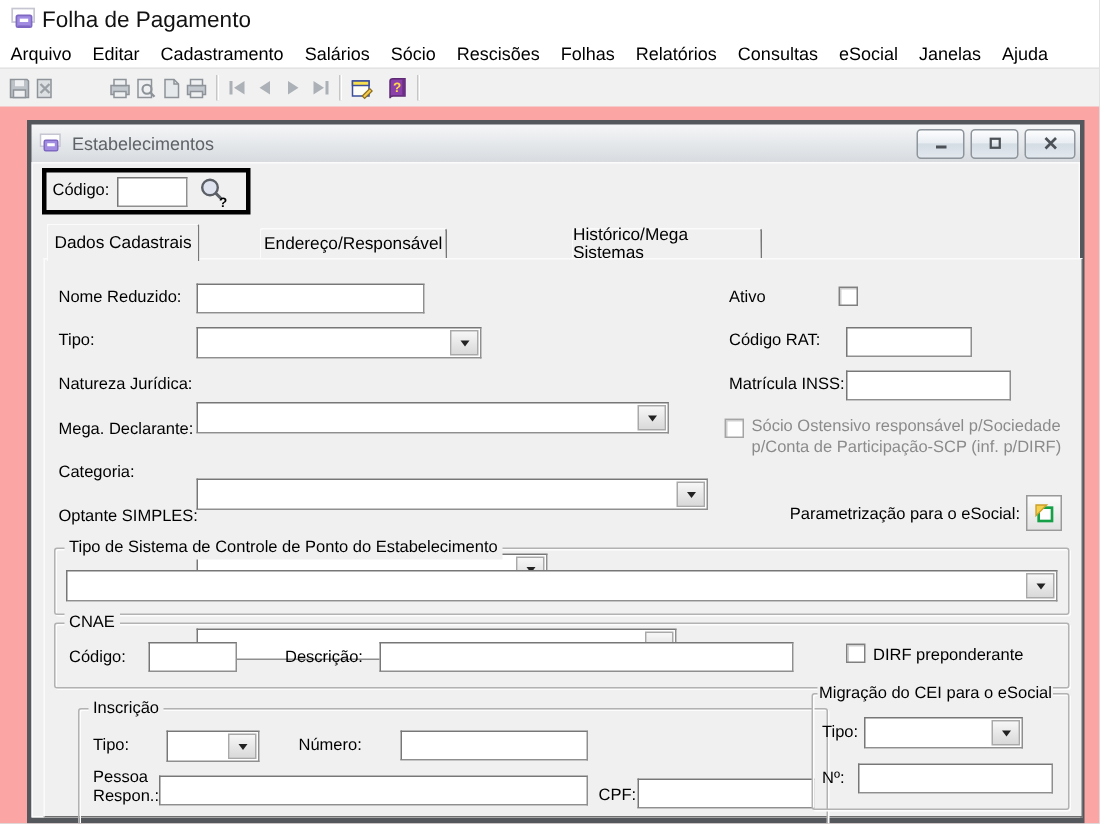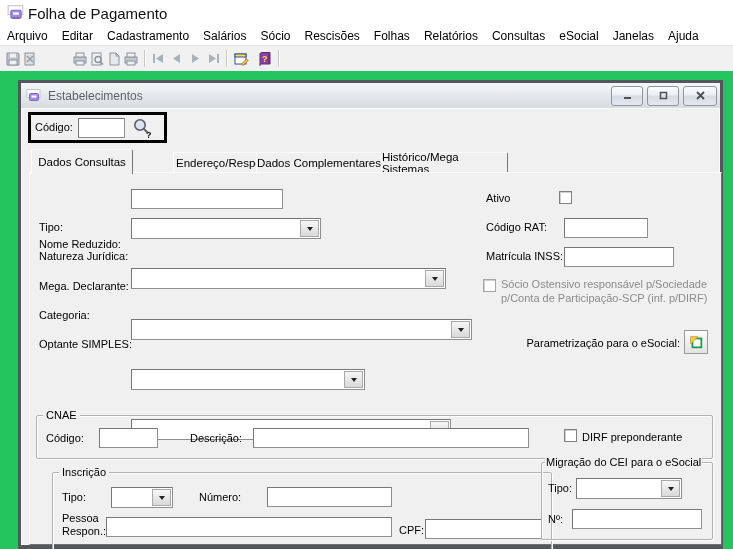--- a/index.html
+++ b/index.html
@@ -16,21 +16,21 @@
            display:flex;align-items:center;font-size:12px;}
   .menu-item{padding:1px 7px;cursor:default;}
   .toolbar{position:absolute;left:0;top:45px;width:733px;height:26px;background:#f1f1f1;
            border-top:1px solid #e3e3e3;border-bottom:1px solid #c9c9c9;}
   .tbtn{position:absolute;top:4px;width:18px;height:18px;display:flex;align-items:center;justify-content:center;}
   .tsep{position:absolute;top:4px;width:1px;height:17px;background:#c6c6c6;border-right:1px solid #ffffff;}
   .anno{border:3px solid #000000;}
   .anno-x{position:absolute;left:38px;top:46px;width:27px;height:25px;display:flex;align-items:center;justify-content:center;background:#f1f1f1;}
 
   
-  .mdi{position:absolute;left:0;top:71px;width:733px;height:478px;background:#22c55e;}
+  .mdi{position:absolute;left:0;top:71px;width:733px;height:478px;background:#fca5a5;}
 
   
   .dialog{position:absolute;left:18px;top:9px;width:705px;height:469px;background:#54575c;
           padding:3px 3px 4px 3px;box-sizing:border-box;}
   .dlg-titlebar{height:25px;background:linear-gradient(180deg,#f5f6f7 0%,#e4e7ea 55%,#d7dbdf 100%);
                 display:flex;align-items:center;}
   .dlg-title{font-size:12px;color:#5f6368;margin-left:6px;}
   .winbtns{margin-left:auto;margin-right:3px;display:flex;gap:4px;}
   .winbtn{width:30px;height:18px;border:1px solid #8e959c;border-radius:3px;
           background:linear-gradient(180deg,#fdfdfe 0%,#e9eef3 45%,#d4dce4 50%,#e2e8ee 100%);
@@ -233,28 +233,27 @@
           <input class="tin" style="width: 47px; margin-left: 5px;" value="">
           <span style="margin-left:6px;">
             <svg width="22" height="22" viewBox="0 0 22 22">
               <circle cx="9" cy="8" r="5.2" fill="#dfe3f0" stroke="#5b5f66" stroke-width="1.6"></circle>
               <line x1="12.6" y1="11.6" x2="16.5" y2="15.5" stroke="#5b5f66" stroke-width="2"></line>
               <text x="15" y="21" font-size="9" font-weight="bold" fill="#000" font-family="Liberation Sans, sans-serif">?</text>
             </svg>
           </span>
         </div>
 
-        <div class="tab active" style="left:9px;width:100px;">Dados Consultas</div>
+        <div class="tab active" style="left:9px;width:100px;">Dados Cadastrais</div>
         <div class="tab inactive" style="left:110px;width:123px;margin-left:41px;">Endereço/Responsável</div>
-        <div class="tab inactive" style="left:234px;width:124px;">Dados Complementares</div>
         <div class="tab inactive" style="left:359px;width:125px;">Histórico/Mega Sistemas</div>
 
         <div class="tabpage">
 
-          <span class="abs lbl nowrap" style="left:9px;top:19px;margin-top:46px;">Nome Reduzido:</span>
+          <span class="abs lbl nowrap" style="left:9px;top:19px;">Nome Reduzido:</span>
           <input class="abs tin" style="left: 101px; top: 16px; width: 152px;">
 
           <span class="abs lbl nowrap" style="left:9px;top:48px;">Tipo:</span>
           <div class="abs combo" style="left:101px;top:45px;width:190px;">
             <div class="combo-btn">
                 <div class="arr"></div>
               </div>
           </div>
 
           <span class="abs lbl nowrap" style="left:9px;top:77px;">Natureza Jurídica:</span>
@@ -299,20 +298,28 @@
           <span class="abs lbl nowrap" style="left:450px;top:164px;width:200px;text-align:right;">Parametrização para o eSocial:</span>
 
           <span class="abs lbl-dis nowrap" style="left:471px;top:118px;">p/Conta de Participação-SCP (inf. p/DIRF)</span>
           <div class="abs" style="left:654px;top:157px;width:22px;height:22px;border:1px solid #9a9a9a;background:linear-gradient(180deg,#fcfcfc,#e2e2e2);display:flex;align-items:center;justify-content:center;">
             <svg width="16" height="16" viewBox="0 0 18 18">
               <rect x="5" y="5" width="10" height="10" fill="#ffffff" stroke="#15a048" stroke-width="2"></rect>
               <path d="M3 11V3h8z" fill="#f6cf4e" stroke="#caa02a" stroke-width="1"></path>
             </svg>
           </div>
 
+          <div class="group" style="left:6px;top:192px;width:675px;height:43px;">
+            <span class="gtitle">Tipo de Sistema de Controle de Ponto do Estabelecimento</span>
+            <div class="combo" style="position:absolute;left:7px;top:14px;width:661px;">
+              <div class="combo-btn">
+                  <div class="arr"></div>
+                </div>
+            </div>
+          </div>
 
           <div class="group" style="left:6px;top:242px;width:675px;height:42px;">
             <span class="gtitle">CNAE</span>
             <span class="abs lbl nowrap" style="left:9px;top:16px;">Código:</span>
             <input class="abs tin" style="left: 62px; top: 12px; width: 59px;">
             <span class="abs lbl nowrap" style="left:153px;top:16px;">Descrição:</span>
             <input class="abs tin" style="left: 216px; top: 12px; width: 276px;">
             <div class="abs cb" style="left:527px;top:13px;"></div>
             <span class="abs lbl nowrap" style="left:545px;top:15px;">DIRF preponderante</span>
           </div>

